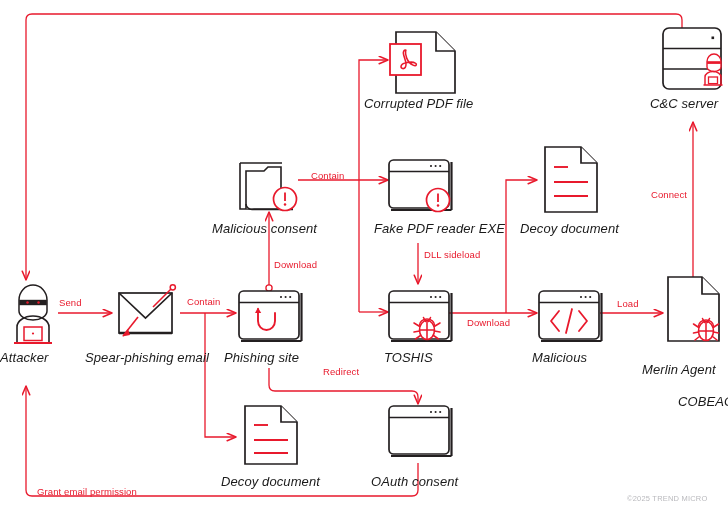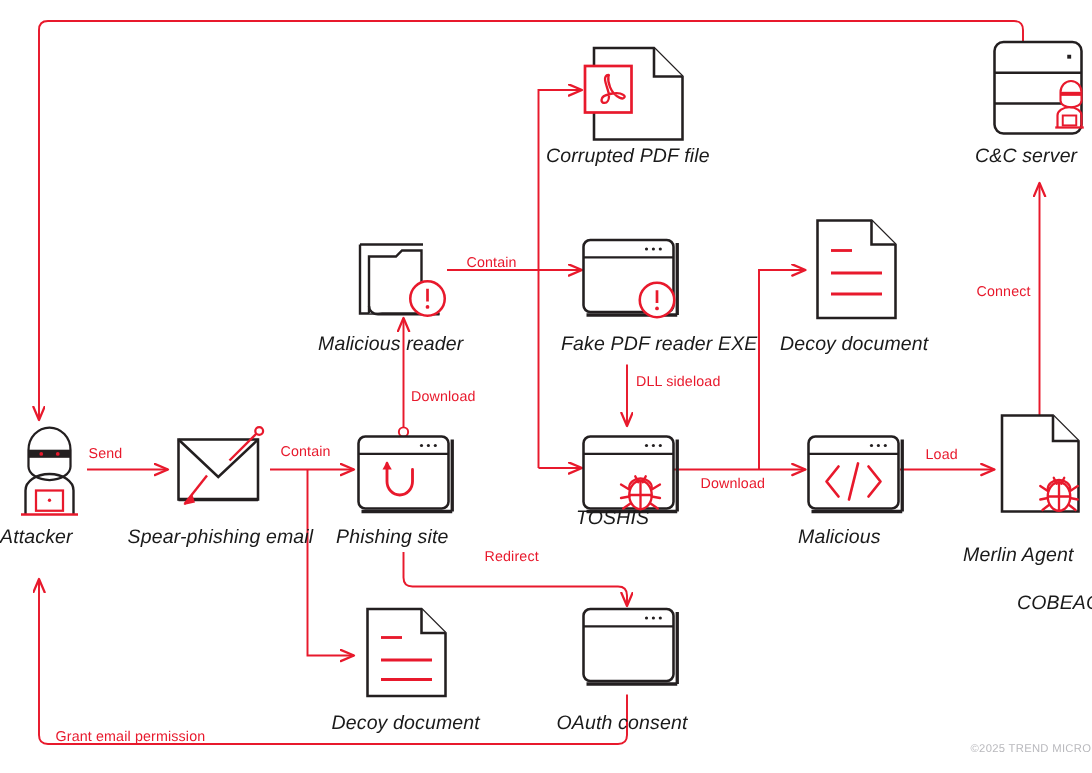--- a/index.html
+++ b/index.html
@@ -38,21 +38,20 @@
     color: #e8192c;
     white-space: nowrap;
     letter-spacing: 0.1px;
   }
   .copyright {
     position: absolute;
     font-size: 7.5px;
     color: #b9b9bd;
     letter-spacing: 0.2px;
     white-space: nowrap;
-    margin-left: 20px;
   }
 </style>
 </head>
 <body>
 
 <div id="canvas">
 
   <svg id="diagram" width="728" height="515" viewBox="0 0 728 515">
     <defs>
       <marker id="ah" markerWidth="9" markerHeight="9" refX="7.4" refY="3.3" orient="auto" markerUnits="strokeWidth">
@@ -257,27 +256,27 @@
       <line x1="391" y1="456" x2="451.5" y2="456" stroke="#231f20" stroke-width="2.2"></line>
     </g>
   </svg>
 
   <div class="node-label" style="left:0px; top:352px; width:66px;">Attacker</div>
 
   <div class="node-label" style="left:85px; top:352px; width:121px;">Spear-phishing email</div>
 
   <div class="node-label" style="left:224px; top:352px; width:91px;">Phishing site</div>
 
-  <div class="node-label" style="left:212px; top:223px; width:114px;">Malicious reader</div>
+  <div class="node-label" style="left:212px; top:223px; width:114px;">Malicious consent</div>
 
   <div class="node-label" style="left:358px; top:223px; width:120px;margin-left:16px;">Fake PDF reader EXE</div>
 
   <div class="node-label" style="left:364px; top:98px; width:114px;">Corrupted PDF file</div>
 
-  <div class="node-label" style="left:384px; top:339px; width:70px;">TOSHIS</div>
+  <div class="node-label" style="left:384px; top:352px; width:70px;">TOSHIS</div>
 
   <div class="node-label" style="left:520px; top:223px; width:96px;">Decoy document</div>
 
   <div class="node-label" style="left:532px; top:352px; width:72px;">Malicious</div>
 
   <div class="node-label" style="left:678px; top:352px; width:86px;margin-top:44px;">COBEACON /</div>
   <div class="node-label" style="left:642px; top:364px; width:86px;">Merlin Agent</div>
 
   <div class="node-label" style="left:650px; top:98px; width:86px;">C&amp;C server</div>
 

